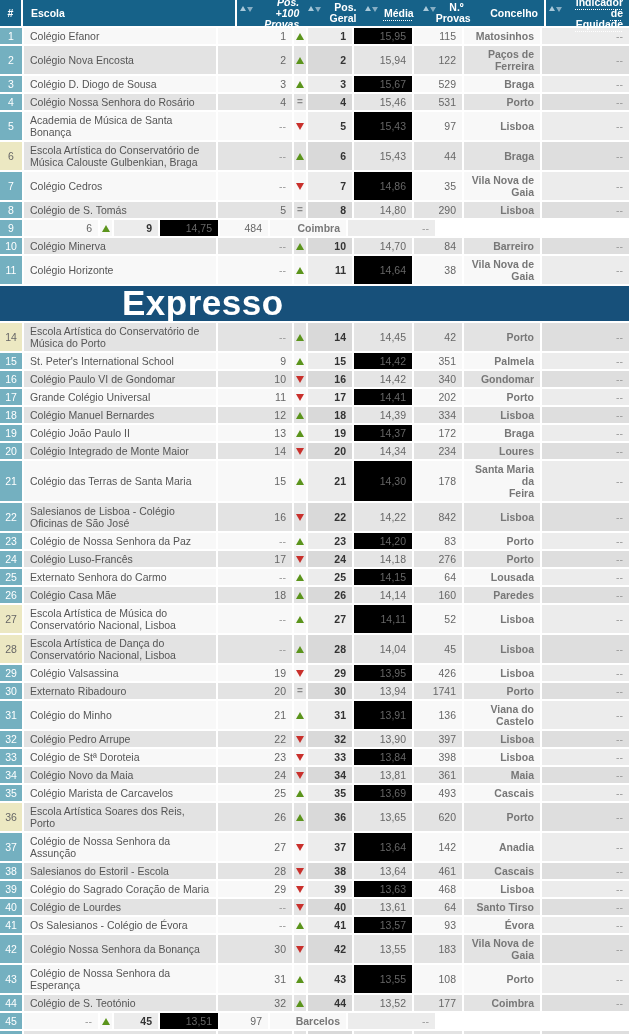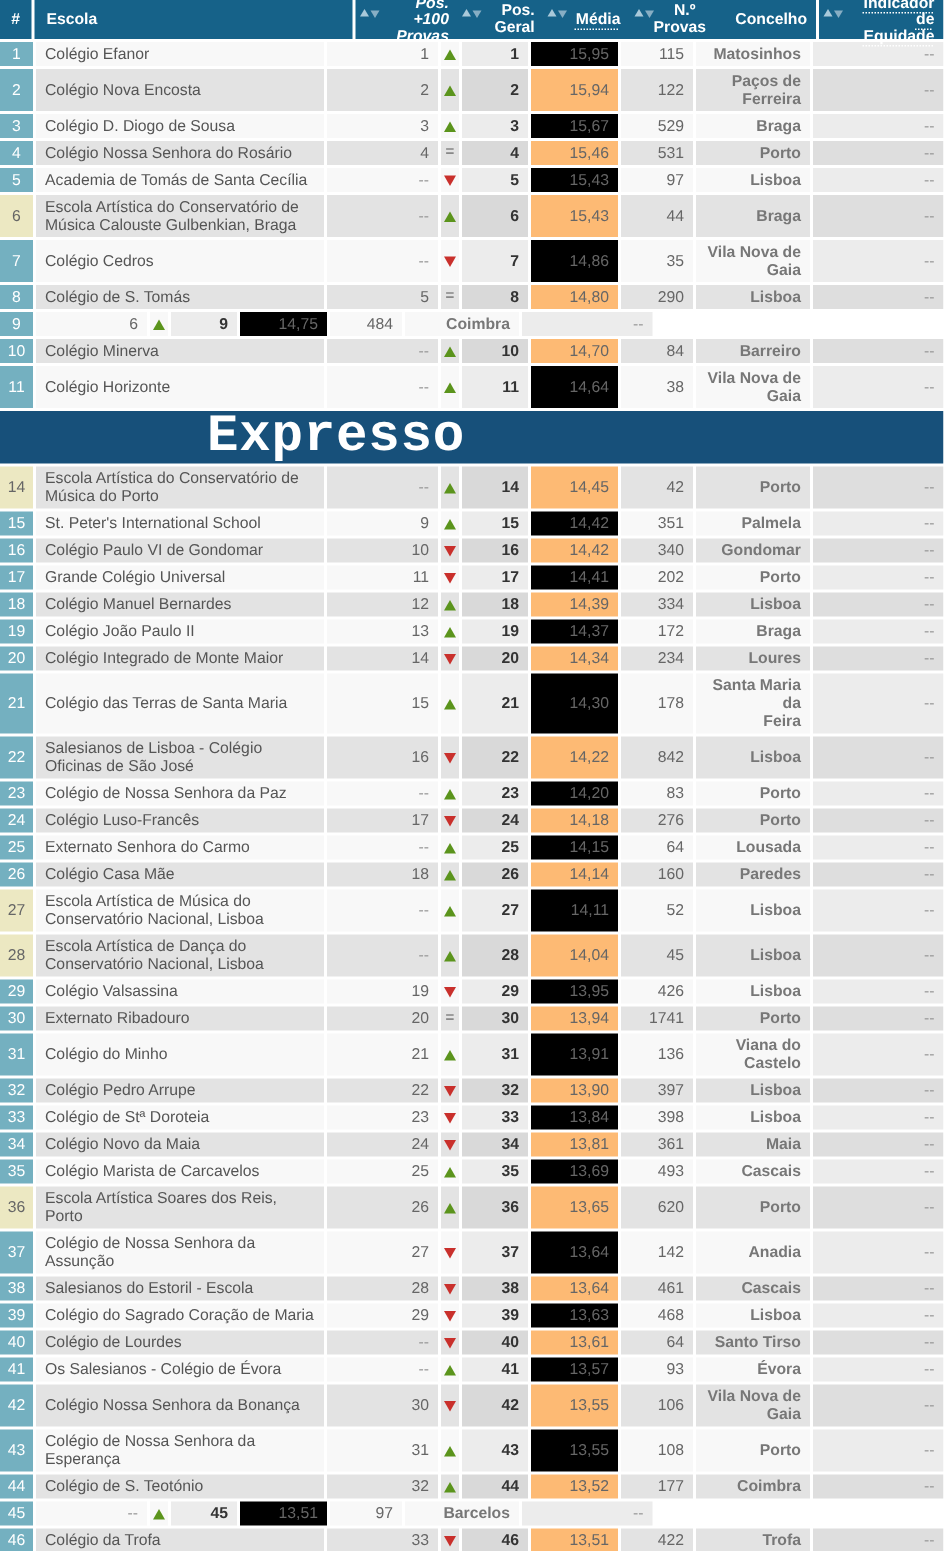--- a/index.html
+++ b/index.html
@@ -36,35 +36,35 @@
   .odd .rank-teal, .even .rank-teal { background:#74b0c0; }
   .odd .rank-cream, .even .rank-cream { background:#ece8c2; color:#666; }
   .c-escola { width:192px; margin-left:2px; color:#555; padding-left:8px; }
   .c-pos100 { width:74px; margin-left:2px; justify-content:flex-end; }
   .c-arrow { width:12px; margin-left:2px; justify-content:center; padding:2px 0; }
   .c-posgeral { width:44px; margin-left:2px; justify-content:flex-end; font-weight:bold; color:#333; }
   .odd  .c-posgeral { background:#ececec; }
   .even .c-posgeral { background:#d9d9d9; }
   .c-media { width:58px; margin-left:2px; justify-content:flex-end; }
   .odd  .c-media { background:#000000; }
-  .even .c-media { background:#fdba74; }
+  .even .c-media { background:#e5e5e5; }
   .c-provas { width:48px; margin-left:2px; justify-content:flex-end; }
   .c-concelho { width:76px; margin-left:2px; justify-content:flex-end; text-align:right; color:#777; white-space:pre-line; padding-right:8px;font-weight:bold; }
   .c-equidade { width:87px; margin-left:2px; justify-content:flex-end; color:#999; }
   .odd  .c-equidade { background:#ececec; }
   .even .c-equidade { background:#dedede; }
   .muted { color:#999; }
 
   .tri-up { width:0; height:0; border-left:4px solid transparent; border-right:4px solid transparent; border-bottom:7px solid #5b941c; }
   .tri-down { width:0; height:0; border-left:4px solid transparent; border-right:4px solid transparent; border-top:7px solid #c9302c; }
   .tri-same { color:#888; font-weight:bold; font-size:10px; line-height:8px; }
 
   
   .banner { position:relative; height:35px; margin-top:2px; background:#17507a; z-index:5; overflow:visible; }
-  .banner-text { position:absolute; left:138px; top:-3px; font-family:Liberation Mono, monospace; font-weight:bold; font-size:35px; color:#fff; letter-spacing:0.5px; }
+  .banner-text { position:absolute; left:122px; top:-3px; font-family:Liberation Sans, sans-serif; font-weight:bold; font-size:35px; color:#fff; letter-spacing:0.5px; }
 </style>
 </head>
 <body>
 
 <div class="page">
 
   <div class="thead">
     <div class="th h-rank">
       <span class="lbl" style="text-align:center;padding:0">#</span>
     </div>
@@ -160,21 +160,21 @@
           <span class="tri-same">=</span>
         </div>
         <div class="c-posgeral">4</div>
         <div class="c-media">15,46</div>
         <div class="c-provas">531</div>
         <div class="c-concelho">Porto</div>
         <div class="c-equidade">--</div>
       </div>
       <div class="row odd">
         <div class="c-rank rank-teal">5</div>
-        <div class="c-escola">Academia de Tomás de Santa Cecília</div>
+        <div class="c-escola">Academia de Música de Santa Bonança</div>
         <div class="c-pos100 muted">--</div>
         <div class="c-arrow">
           <span class="tri-down"></span>
         </div>
         <div class="c-posgeral">5</div>
         <div class="c-media">15,43</div>
         <div class="c-provas">97</div>
         <div class="c-concelho">Lisboa</div>
         <div class="c-equidade">--</div>
       </div>
@@ -631,21 +631,21 @@
       </div>
       <div class="row even">
         <div class="c-rank rank-teal">42</div>
         <div class="c-escola">Colégio Nossa Senhora da Bonança</div>
         <div class="c-pos100">30</div>
         <div class="c-arrow">
           <span class="tri-down"></span>
         </div>
         <div class="c-posgeral">42</div>
         <div class="c-media">13,55</div>
-        <div class="c-provas">106</div>
+        <div class="c-provas">183</div>
         <div class="c-concelho">Vila Nova de
 Gaia</div>
         <div class="c-equidade">--</div>
       </div>
       <div class="row odd">
         <div class="c-rank rank-teal">43</div>
         <div class="c-escola">Colégio de Nossa Senhora da Esperança</div>
         <div class="c-pos100">31</div>
         <div class="c-arrow">
           <span class="tri-up"></span>

